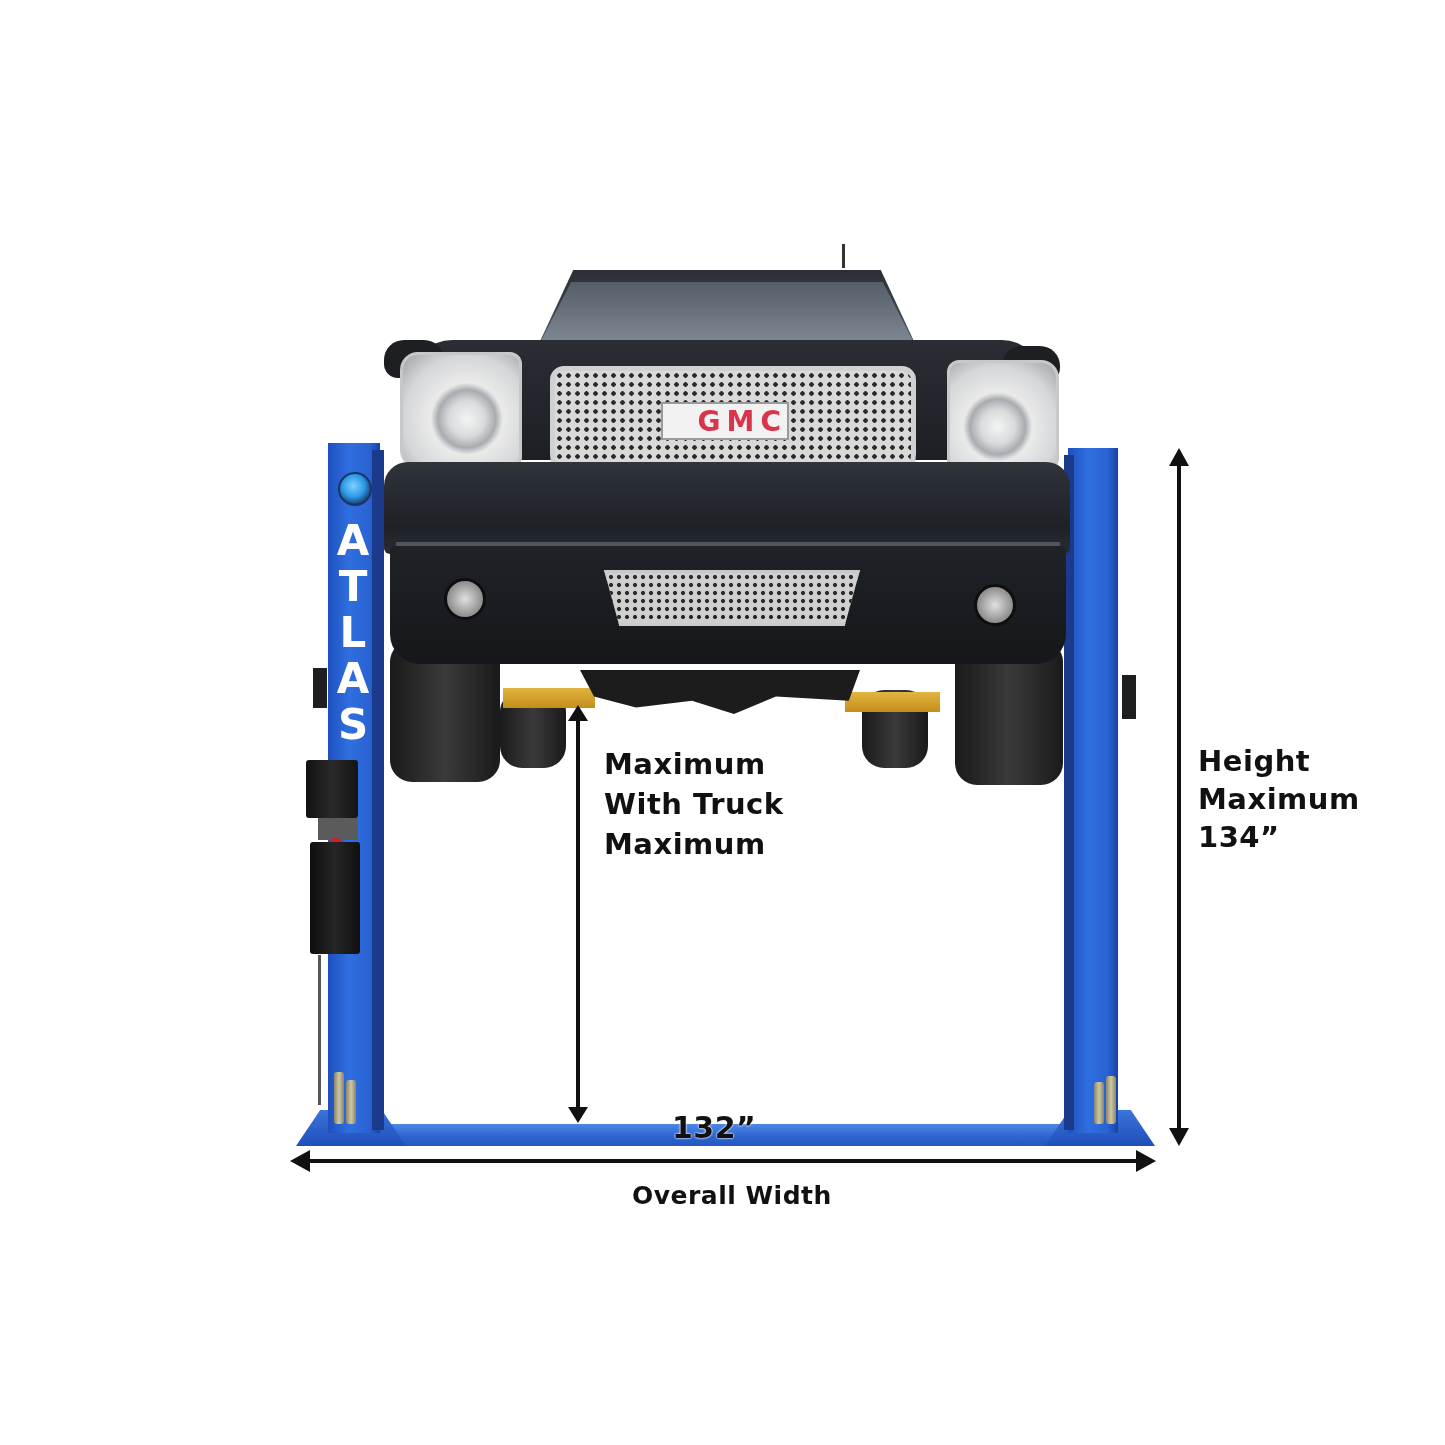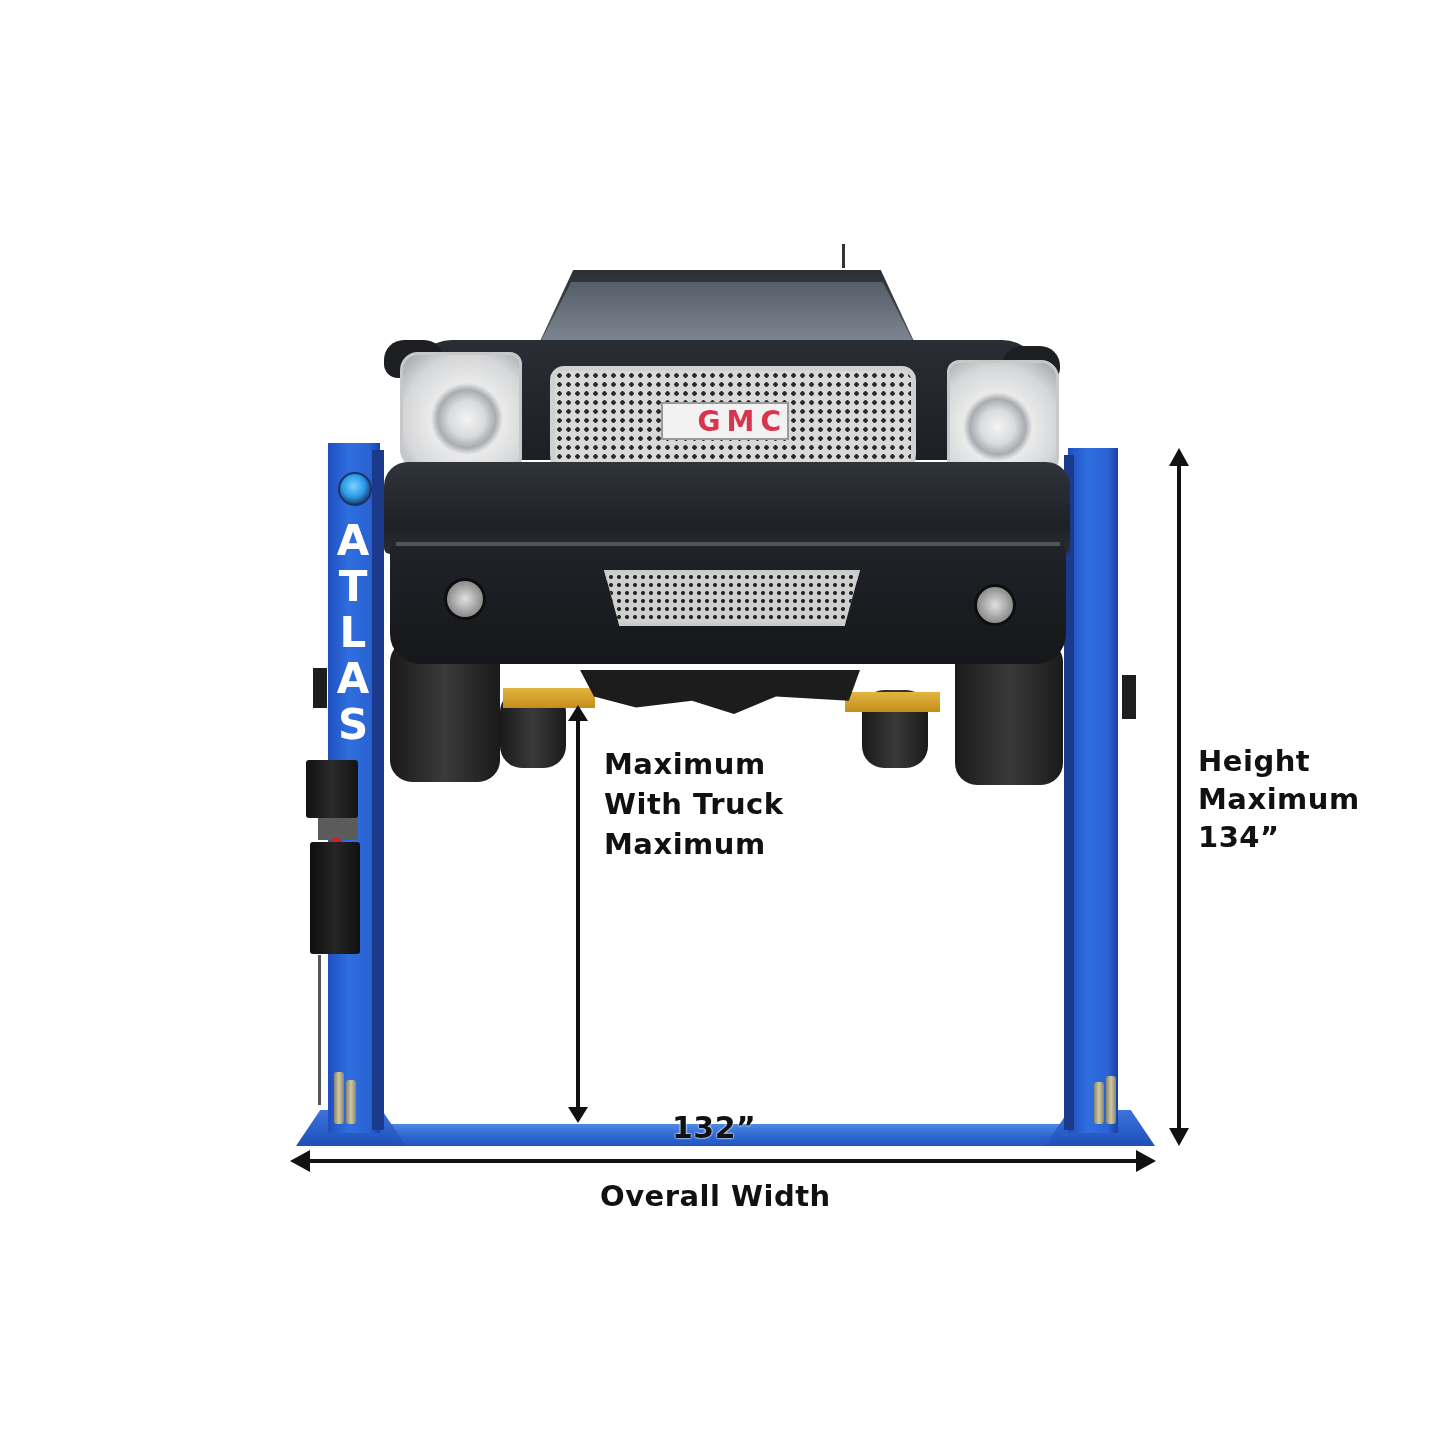--- a/index.html
+++ b/index.html
@@ -124,13 +124,13 @@
 </div>
 
 <div class="abs label" style="left:1198px;top:742px;font-size:29px;line-height:38px;">
   <div>Height</div>
   <div>Maximum</div>
   <div>134”</div>
 </div>
 
 <div class="abs label" style="left:672px;top:1110px;font-size:30px;line-height:36px;color:#111;text-shadow:0 0 2px #fff,0 0 2px #fff;">132”</div>
 
-<div class="abs label" style="left:600px;top:1176px;font-size:29px;line-height:40px;">Overall Width</div>
+<div class="abs label" style="left:632px;top:1176px;font-size:25px;line-height:40px;">Overall Width</div>
 
 </body></html>

